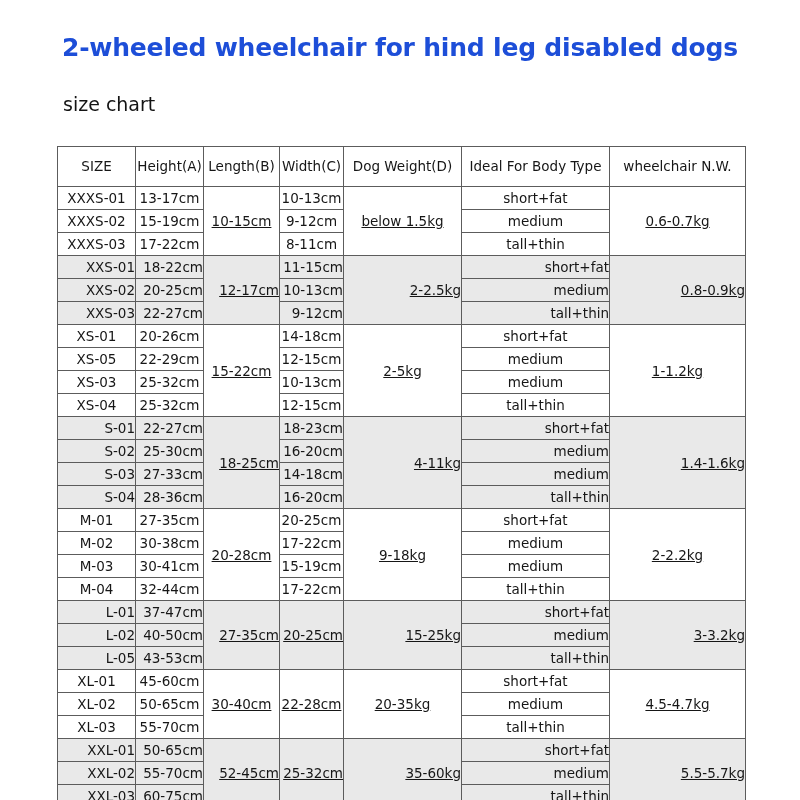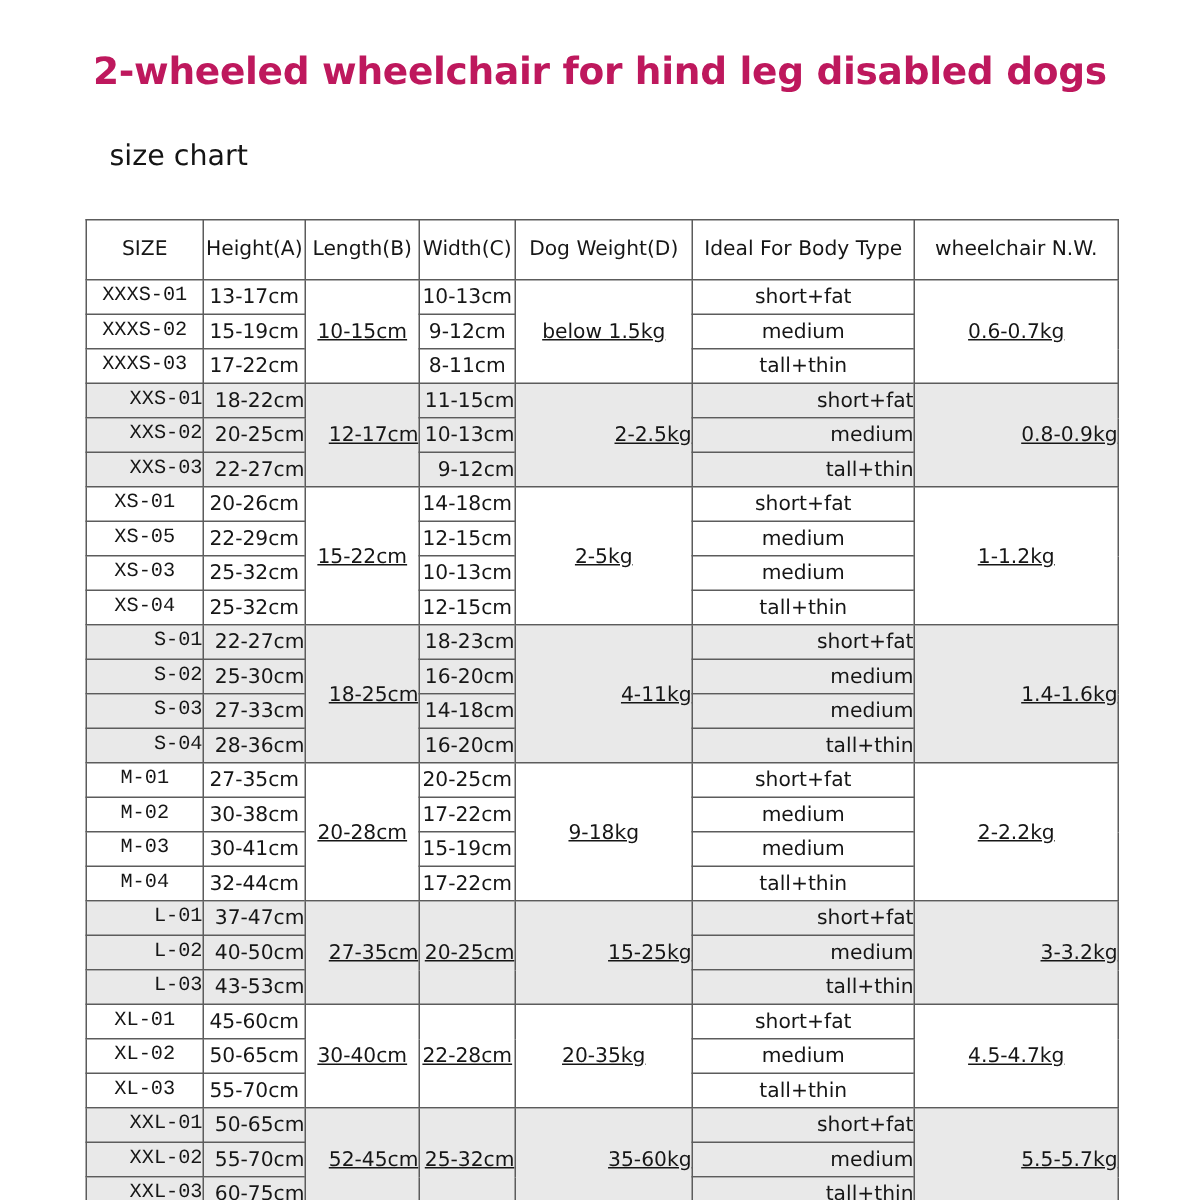--- a/index.html
+++ b/index.html
@@ -20,26 +20,26 @@
     height: 800px;
     box-sizing: border-box;
   }
   .title {
     position: absolute;
     left: 62px;
     top: 33px;
     font-size: 25px;
     font-weight: bold;
     letter-spacing: -0.2px;
-    color: #be185d;
+    color: #1d4ed8;
     white-space: nowrap;
   }
   .subtitle {
     position: absolute;
-    left: 73px;
+    left: 63px;
     top: 93px;
     font-size: 19px;
     font-weight: normal;
     color: #141414;
     white-space: nowrap;
   }
   .table-wrap {
     position: absolute;
     left: 57px;
     top: 126px;
@@ -74,21 +74,21 @@
     border-top: 1px solid #5c5c5c;
   }
   .col-size     { width: 78px; }
   .col-height   { width: 68px; }
   .col-length   { width: 76px; }
   .col-width    { width: 64px; }
   .col-weight   { width: 118px; }
   .col-body     { width: 148px; }
   .col-nw       { width: 136px; }
 
-  td.size-cell  { text-align: center; font-family: Liberation Mono, monospace; }
+  td.size-cell  { text-align: center; }
   td.body-cell  { text-align: center; }
 
   tr.shaded td { background: #e9e9e9; text-align: right; }
   tr.plain  td { background: #ffffff; }
 
   td.group-cell { border-top: 1px solid #5c5c5c; border-bottom: 1px solid #5c5c5c; text-decoration: underline; }
 
   
   tr.group-start td { border-top: 1px solid #4a4a4a; }
 </style>
@@ -254,21 +254,21 @@
             <td rowspan="3" class="group-cell">15-25kg</td>
             <td class="body-cell">short+fat</td>
             <td rowspan="3" class="group-cell">3-3.2kg</td>
           </tr>
           <tr class="shaded">
             <td class="size-cell">L-02</td>
             <td>40-50cm</td>
             <td class="body-cell">medium</td>
           </tr>
           <tr class="shaded">
-            <td class="size-cell">L-03</td>
+            <td class="size-cell">L-05</td>
             <td>43-53cm</td>
             <td class="body-cell">tall+thin</td>
           </tr>
           <tr class="plain group-start">
             <td class="size-cell">XL-01</td>
             <td>45-60cm</td>
             <td rowspan="3" class="group-cell">30-40cm</td>
             <td rowspan="3" class="group-cell">22-28cm</td>
             <td rowspan="3" class="group-cell">20-35kg</td>
             <td class="body-cell">short+fat</td>

